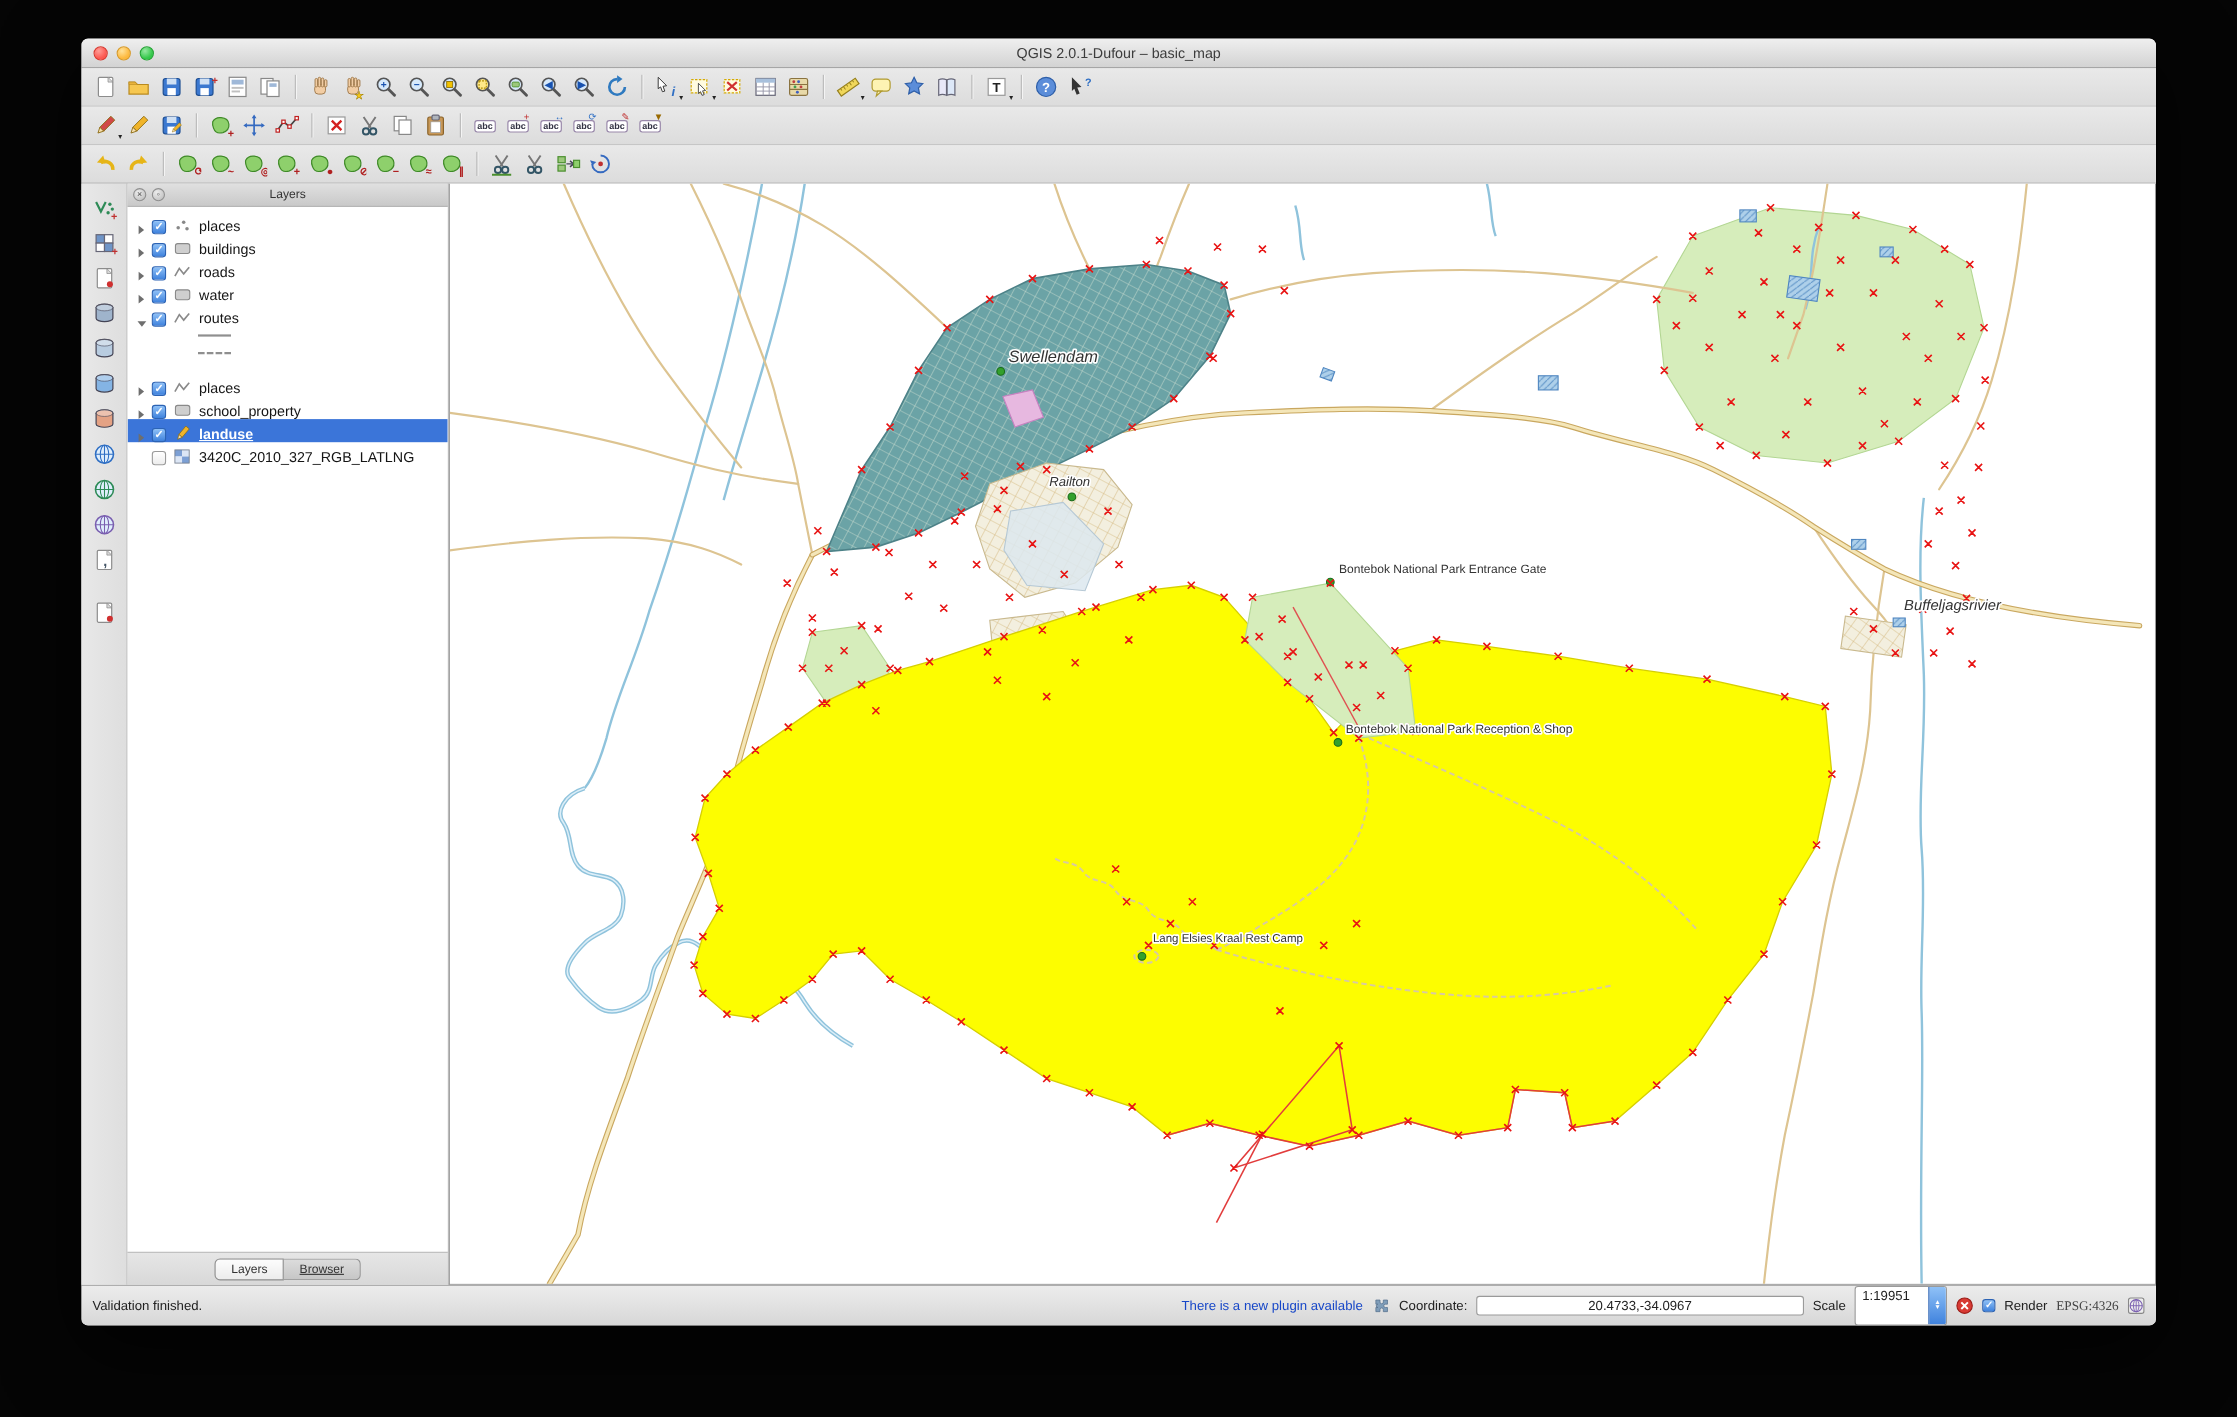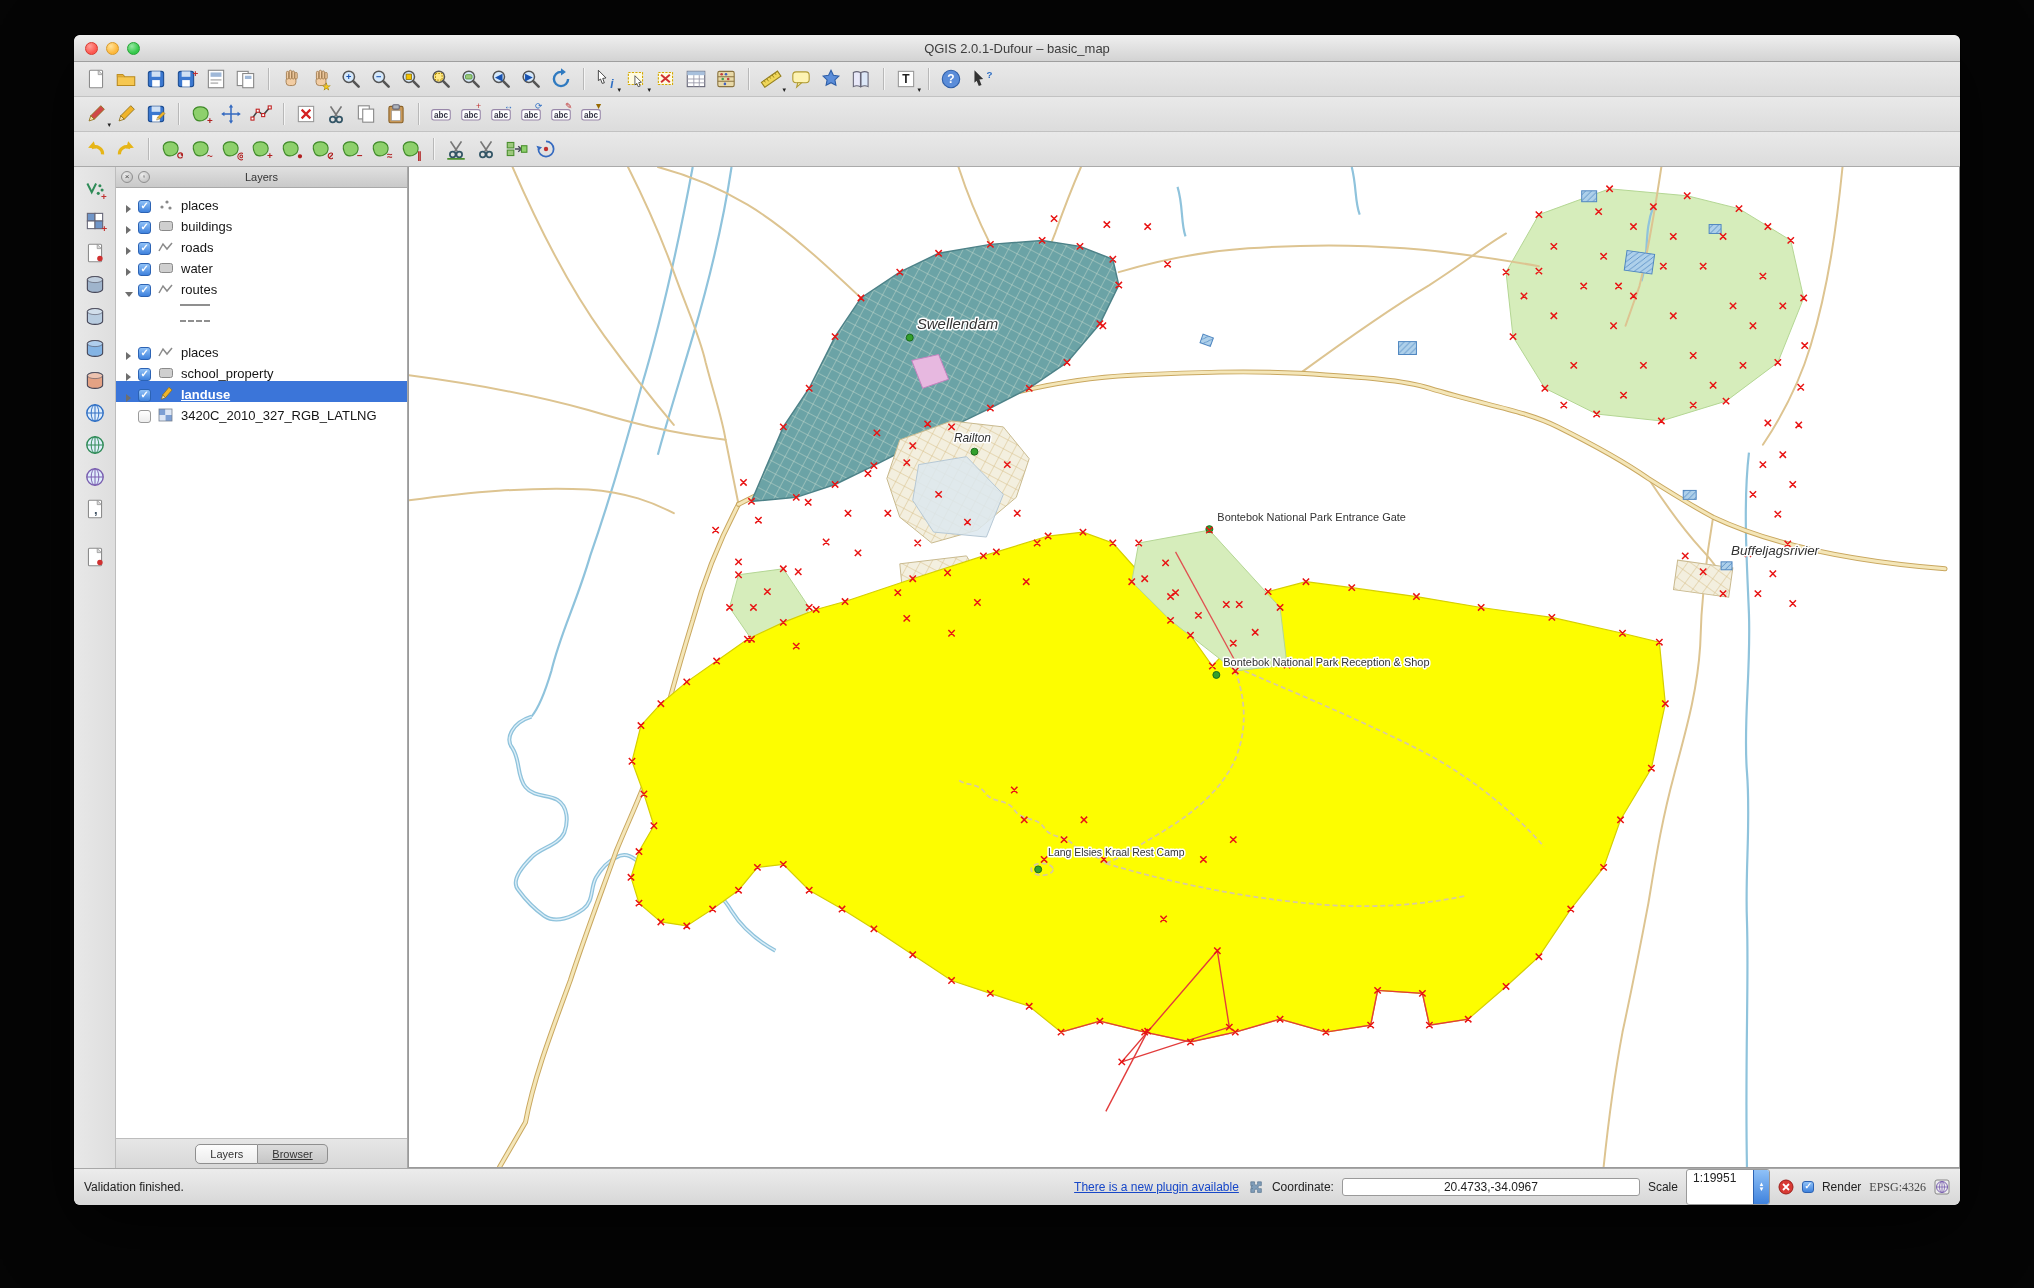--- a/index.html
+++ b/index.html
@@ -73,21 +73,21 @@
   .river-core{fill:none;stroke:#dceef8;stroke-width:1.4;}
   .pond{fill:url(#waterHatch);stroke:#4f86c0;stroke-width:1;}
   .green{fill:#d6edbb;stroke:#b3d693;stroke-width:1;}
   .xmark{stroke:#e81414;stroke-width:1.5;fill:none;}
   text.maplabel{font-family:"Liberation Sans",sans-serif;paint-order:stroke;stroke:#fff;stroke-width:3px;
     fill:#333;stroke-linejoin:round;}
   
   .statusbar{flex:0 0 25px;background:linear-gradient(#ececec,#d7d7d7);border-top:1px solid #a8a8a8;
     display:flex;align-items:center;font-size:12px;color:#222;padding:0 10px;gap:8px;border-radius:0 0 6px 6px;}
   .flex{flex:1;}
-  .plugin-link{color:#1747c8;text-decoration:underline;cursor:pointer;margin-left:16px;}
+  .plugin-link{color:#1747c8;cursor:pointer;margin-left:16px;}
   .coord-input{width:298px;height:18px;border:1px solid #9a9a9a;border-radius:3px;background:#fff;font-size:12px;
     text-align:center;font-family:"Liberation Sans",sans-serif;color:#222;padding:0;}
   .scale-combo{display:inline-flex;align-items:stretch;height:36px;border:1px solid #9a9a9a;border-radius:3px;
     background:#fff;overflow:hidden;}
   .scale-combo .val{padding:1px 6px 0;font-size:12px;min-width:66px;}
   .combo-btn{width:16px;background:linear-gradient(#8fc1f7,#3f82dd);border-left:1px solid #2c63b4;display:flex;
     flex-direction:column;align-items:center;justify-content:center;color:#fff;font-size:6px;line-height:.9;}
   .sb-cb{width:12px;height:12px;border-radius:3px;background:linear-gradient(#8fc1f7,#3f82dd);
     border:1px solid #2c63b4;position:relative;flex:0 0 auto;}
   .sb-cb::after{content:"✓";color:#fff;font-size:9px;font-weight:bold;position:absolute;left:1.5px;top:-1.5px;}

